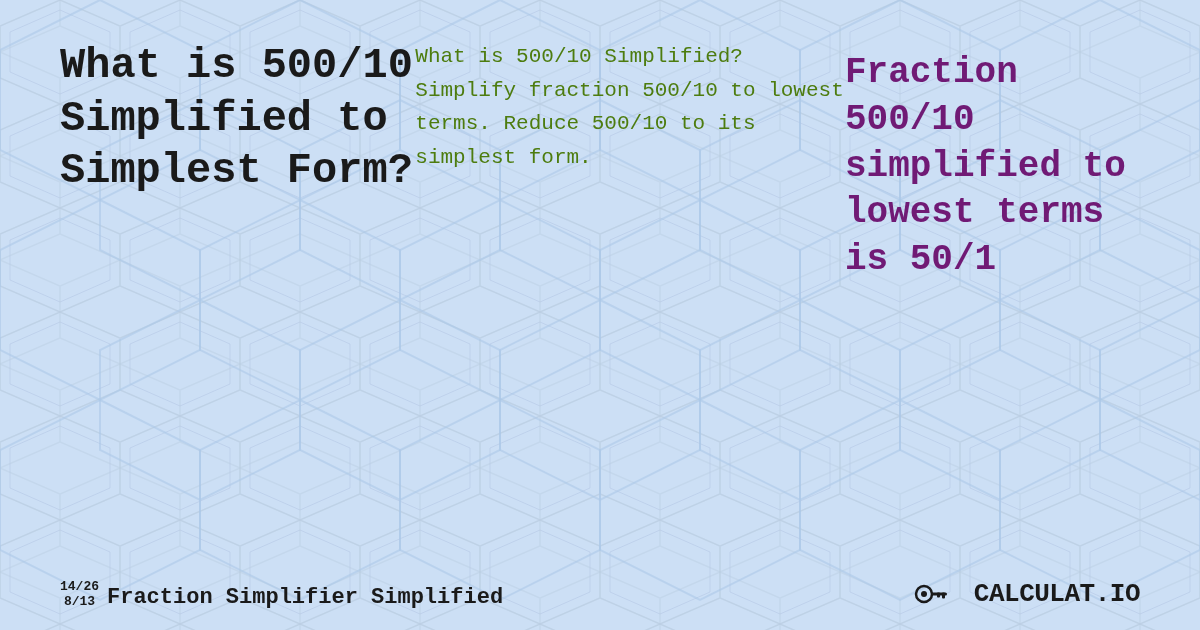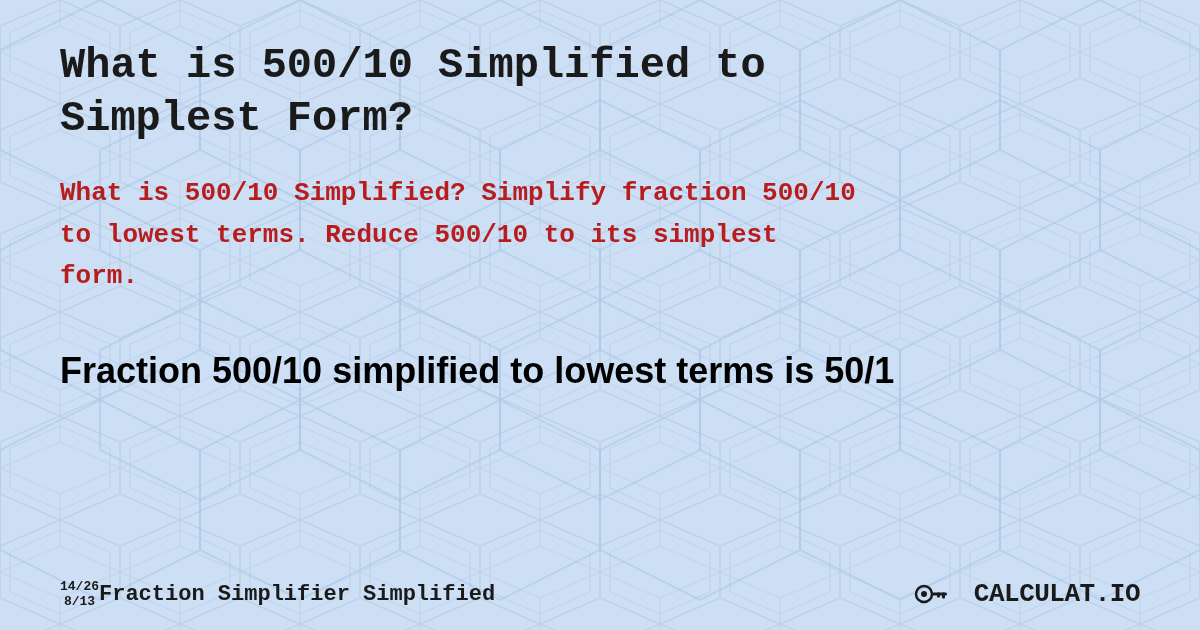--- a/index.html
+++ b/index.html
@@ -16,70 +16,69 @@
       position: relative;
       background-color: #c8dff5;
     }
 
     .content-wrapper {
       position: relative;
       z-index: 1;
       padding: 40px 60px 30px 60px;
       height: 100%;
       display: flex;
-      flex-direction: column;
     }
 
     .main-title {
       font-size: 42px;
       font-weight: 900;
       color: #1a1a1a;
       line-height: 1.25;
       margin-bottom: 28px;
       font-family: 'Courier New', Courier, monospace;
       max-width: 900px;
     }
 
     .description {
-      font-size: 26px;
-      color: #b91c1c;
+      font-size: 21px;
+      color: #4d7c0f;
       line-height: 1.6;
       font-family: 'Courier New', Courier, monospace;
-      font-weight: 700;
+      font-weight: 400;
       max-width: 800px;
       margin-bottom: 40px;
     }
 
     .result-section {
       margin-top: 10px;
     }
 
     .result-text {
       font-size: 36px;
       font-weight: 900;
-      color: #000000;
+      color: #701a75;
       line-height: 1.3;
-      font-family: Liberation Sans, sans-serif;
+      font-family: Liberation Mono, monospace;
       max-width: 900px;
     }
 
     .footer {
       position: absolute;
       bottom: 20px;
       left: 60px;
       right: 60px;
       display: flex;
       align-items: center;
       justify-content: space-between;
     }
 
     .footer-left {
       display: flex;
-      align-items: center;
-      gap: 0;
+      align-items: flex-end;
+      gap: 8px;
     }
 
     .fraction-pair {
       display: flex;
       flex-direction: column;
       align-items: center;
       font-size: 13px;
       font-weight: 700;
       color: #1a1a1a;
       font-family: 'Courier New', Courier, monospace;

